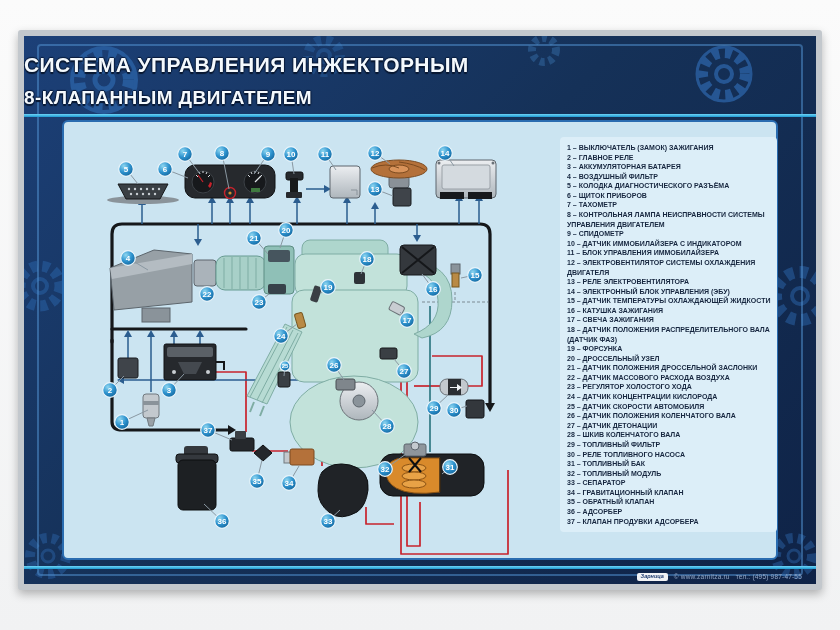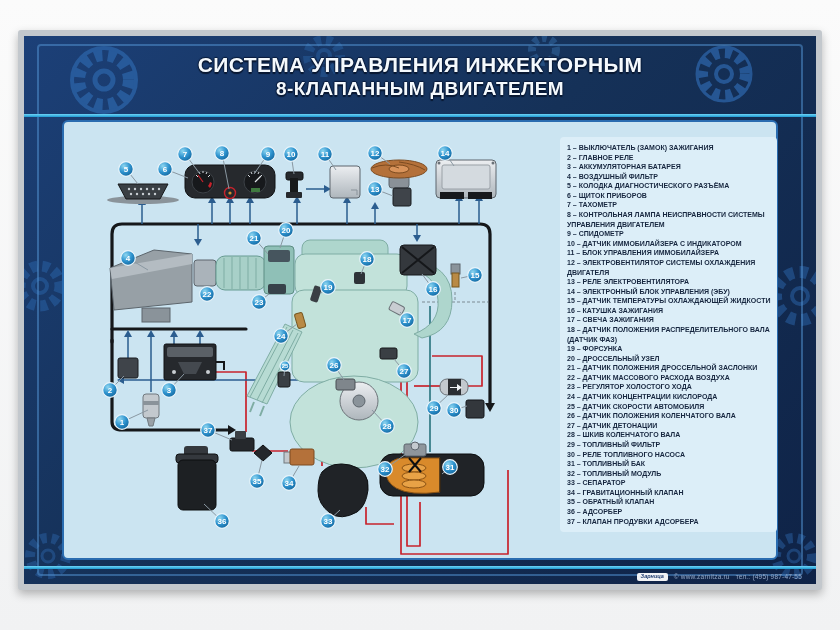--- a/index.html
+++ b/index.html
@@ -7,24 +7,24 @@
     font-family:"Liberation Sans",sans-serif;}
   .frame{position:absolute;left:18px;top:30px;width:792px;height:548px;
     border:6px solid #c3c8cd;border-radius:3px;
     box-shadow:0 4px 10px rgba(0,0,0,.28), inset 0 0 0 1px #9aa1a7;
     background:#12284e;}
   .poster{position:absolute;inset:0;overflow:hidden;
     background:linear-gradient(135deg,#1c4078 0%,#153158 45%,#0f2347 100%);}
   .inner-border{position:absolute;left:13px;top:8px;right:13px;bottom:8px;
     border:2px solid rgba(84,150,214,.5);border-radius:4px;pointer-events:none;z-index:2;}
   .gears{position:absolute;inset:0;z-index:1;}
-  .header{position:absolute;left:0;top:0;width:100%;height:78px;z-index:3;text-align:center;}
+  .header{position:absolute;left:0;top:0;width:100%;height:78px;z-index:3;}
   .title1{margin-top:17px;font-size:21px;font-weight:bold;letter-spacing:.4px;color:#f4f9fd;
     text-shadow:0 2px 1px #081730,-1px 0 1px #0a1d3c,1px 0 1px #0a1d3c,0 -1px 1px #0a1d3c;}
-  .title2{font-size:19px;font-weight:bold;letter-spacing:.4px;color:#f4f9fd;margin-top:1px;
+  .title2{font-size:19px;font-weight:bold;letter-spacing:.4px;color:#f4f9fd;margin-top:10px;
     text-shadow:0 2px 1px #081730,-1px 0 1px #0a1d3c,1px 0 1px #0a1d3c,0 -1px 1px #0a1d3c;}
   .cyan-line{position:absolute;left:0;width:100%;height:3px;z-index:4;
     background:linear-gradient(#6fd4f6,#1e9ad2);}
   .cl-top{top:78px}
   .cl-bottom{top:530px}
   .content{position:absolute;left:38px;top:84px;width:712px;height:436px;z-index:5;
     background:#cbe4f1;border:2px solid #2a6cb0;border-radius:6px;}
   .diagram-svg{position:absolute;left:0;top:0;}
   .legend{position:absolute;left:496px;top:15px;width:206px;
     background:#dceef8;border-radius:4px;padding:6px 4px 6px 7px;}

